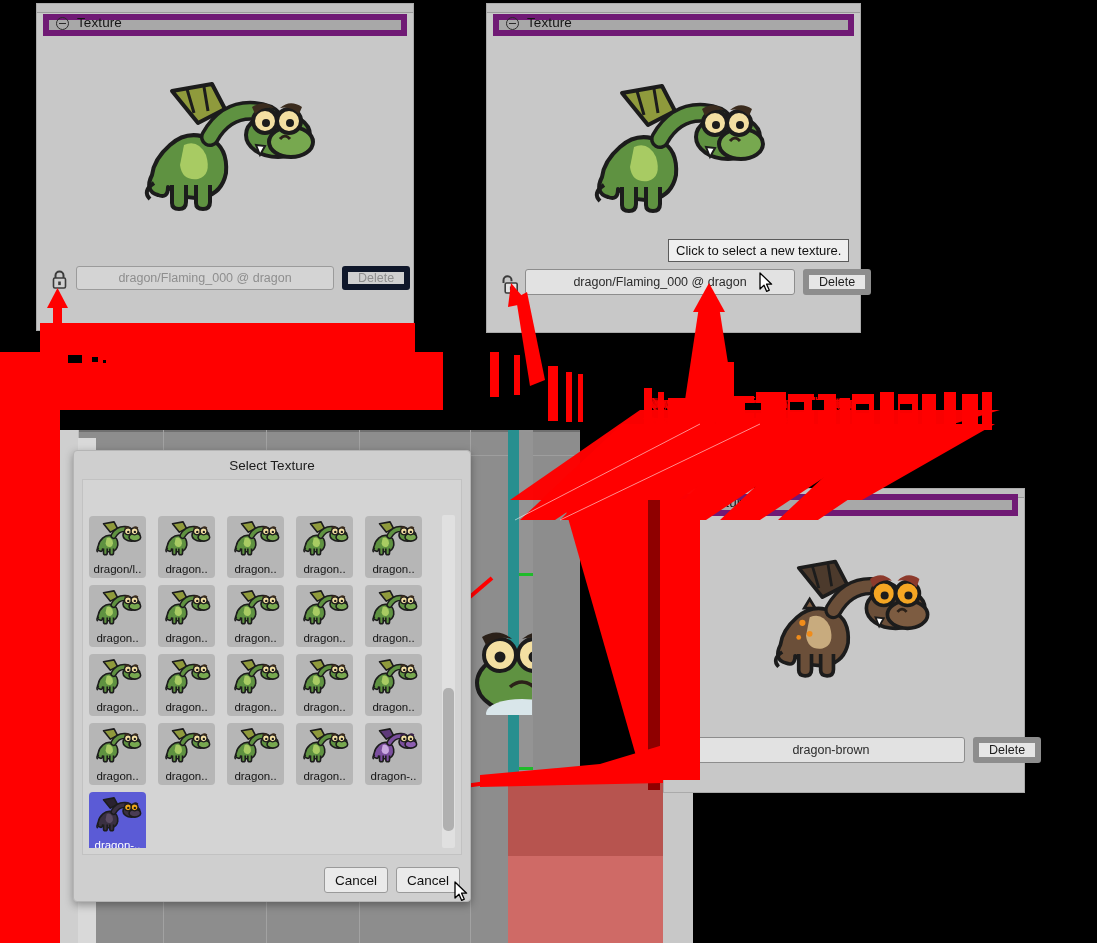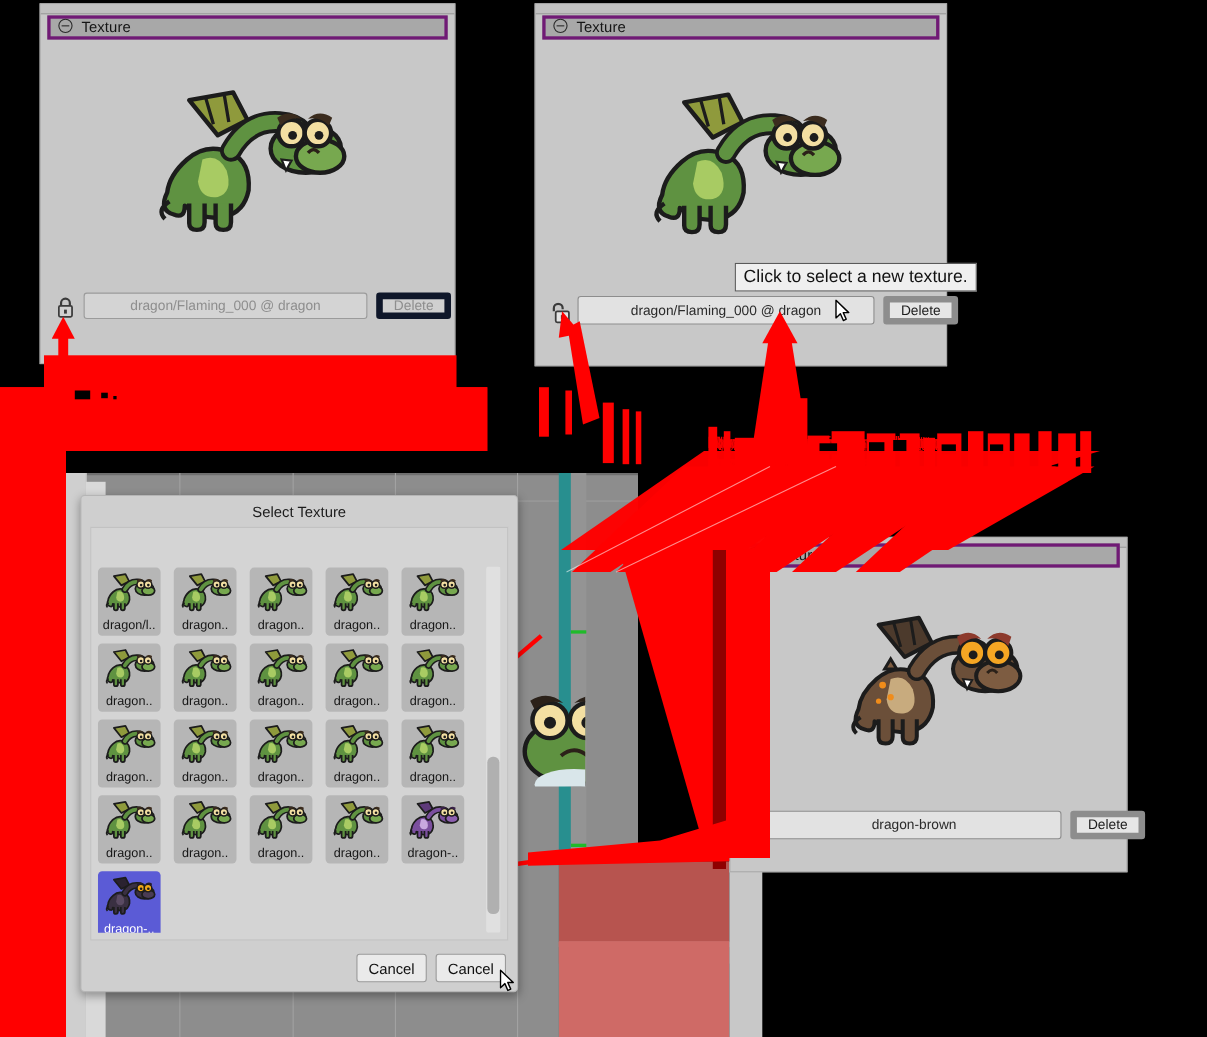--- a/index.html
+++ b/index.html
@@ -14,22 +14,22 @@
   .panel{
     position:absolute;background:#c8c8c8;border:1px solid #aaa;
     box-sizing:border-box;
   }
   .panel-topstrip{
     position:absolute;left:0;right:0;top:0;height:8px;background:#c0c0c0;
     border-bottom:1px solid #9b9b9b;
   }
   .panel-header{
     position:absolute;left:6px;right:6px;height:22px;
-    background:#a8a8a8;border:3px solid #701a75;box-sizing:border-box;
-    display:flex;align-items:flex-start;gap:8px;padding-left:7px;
+    background:#a8a8a8;border:6px solid #701a75;box-sizing:border-box;
+    display:flex;align-items:flex-end;gap:8px;padding-left:7px;
     font-size:13px;color:#1a1a1a;
   }
   .collapse-icon{
     width:13px;height:13px;border:1.5px solid #2a2a2a;border-radius:50%;
     display:inline-flex;align-items:center;justify-content:center;
     box-sizing:border-box;flex:none;
   }
   .collapse-icon::before{content:"";display:block;width:7px;height:1.5px;background:#2a2a2a;}
   .panel-title{font-size:13.5px;color:#151515;letter-spacing:.1px;}
 
@@ -45,21 +45,21 @@
   .texfield.enabled{background:#e2e2e2;color:#2b2b2b;border-color:#8d8d8d;}
   .delbtn{
     height:24px;padding:0 10px;border:6px solid #0f172a;border-radius:3px;
     box-sizing:border-box;display:flex;align-items:center;justify-content:center;
     font-size:12.5px;background:#d0d0d0;color:#8e8e8e;
   }
   .delbtn.enabled{background:#e6e6e6;color:#1d1d1d;border-color:#8d8d8d;}
 
   .tooltip{
     position:absolute;background:#efefef;border:1px solid #5a5a5a;
-    font-size:16px;color:#111;padding:3px 7px;white-space:nowrap;
+    font-size:13px;color:#111;padding:3px 7px;white-space:nowrap;
   }
 
   .cursor{position:absolute;width:13px;height:19px;pointer-events:none;}
 
   
   .dialog{
     position:absolute;background:#cfcfcf;border:1px solid #b5b5b5;border-radius:4px;
     box-shadow:0 3px 9px rgba(0,0,0,.35);box-sizing:border-box;
   }
   .dialog-title{

